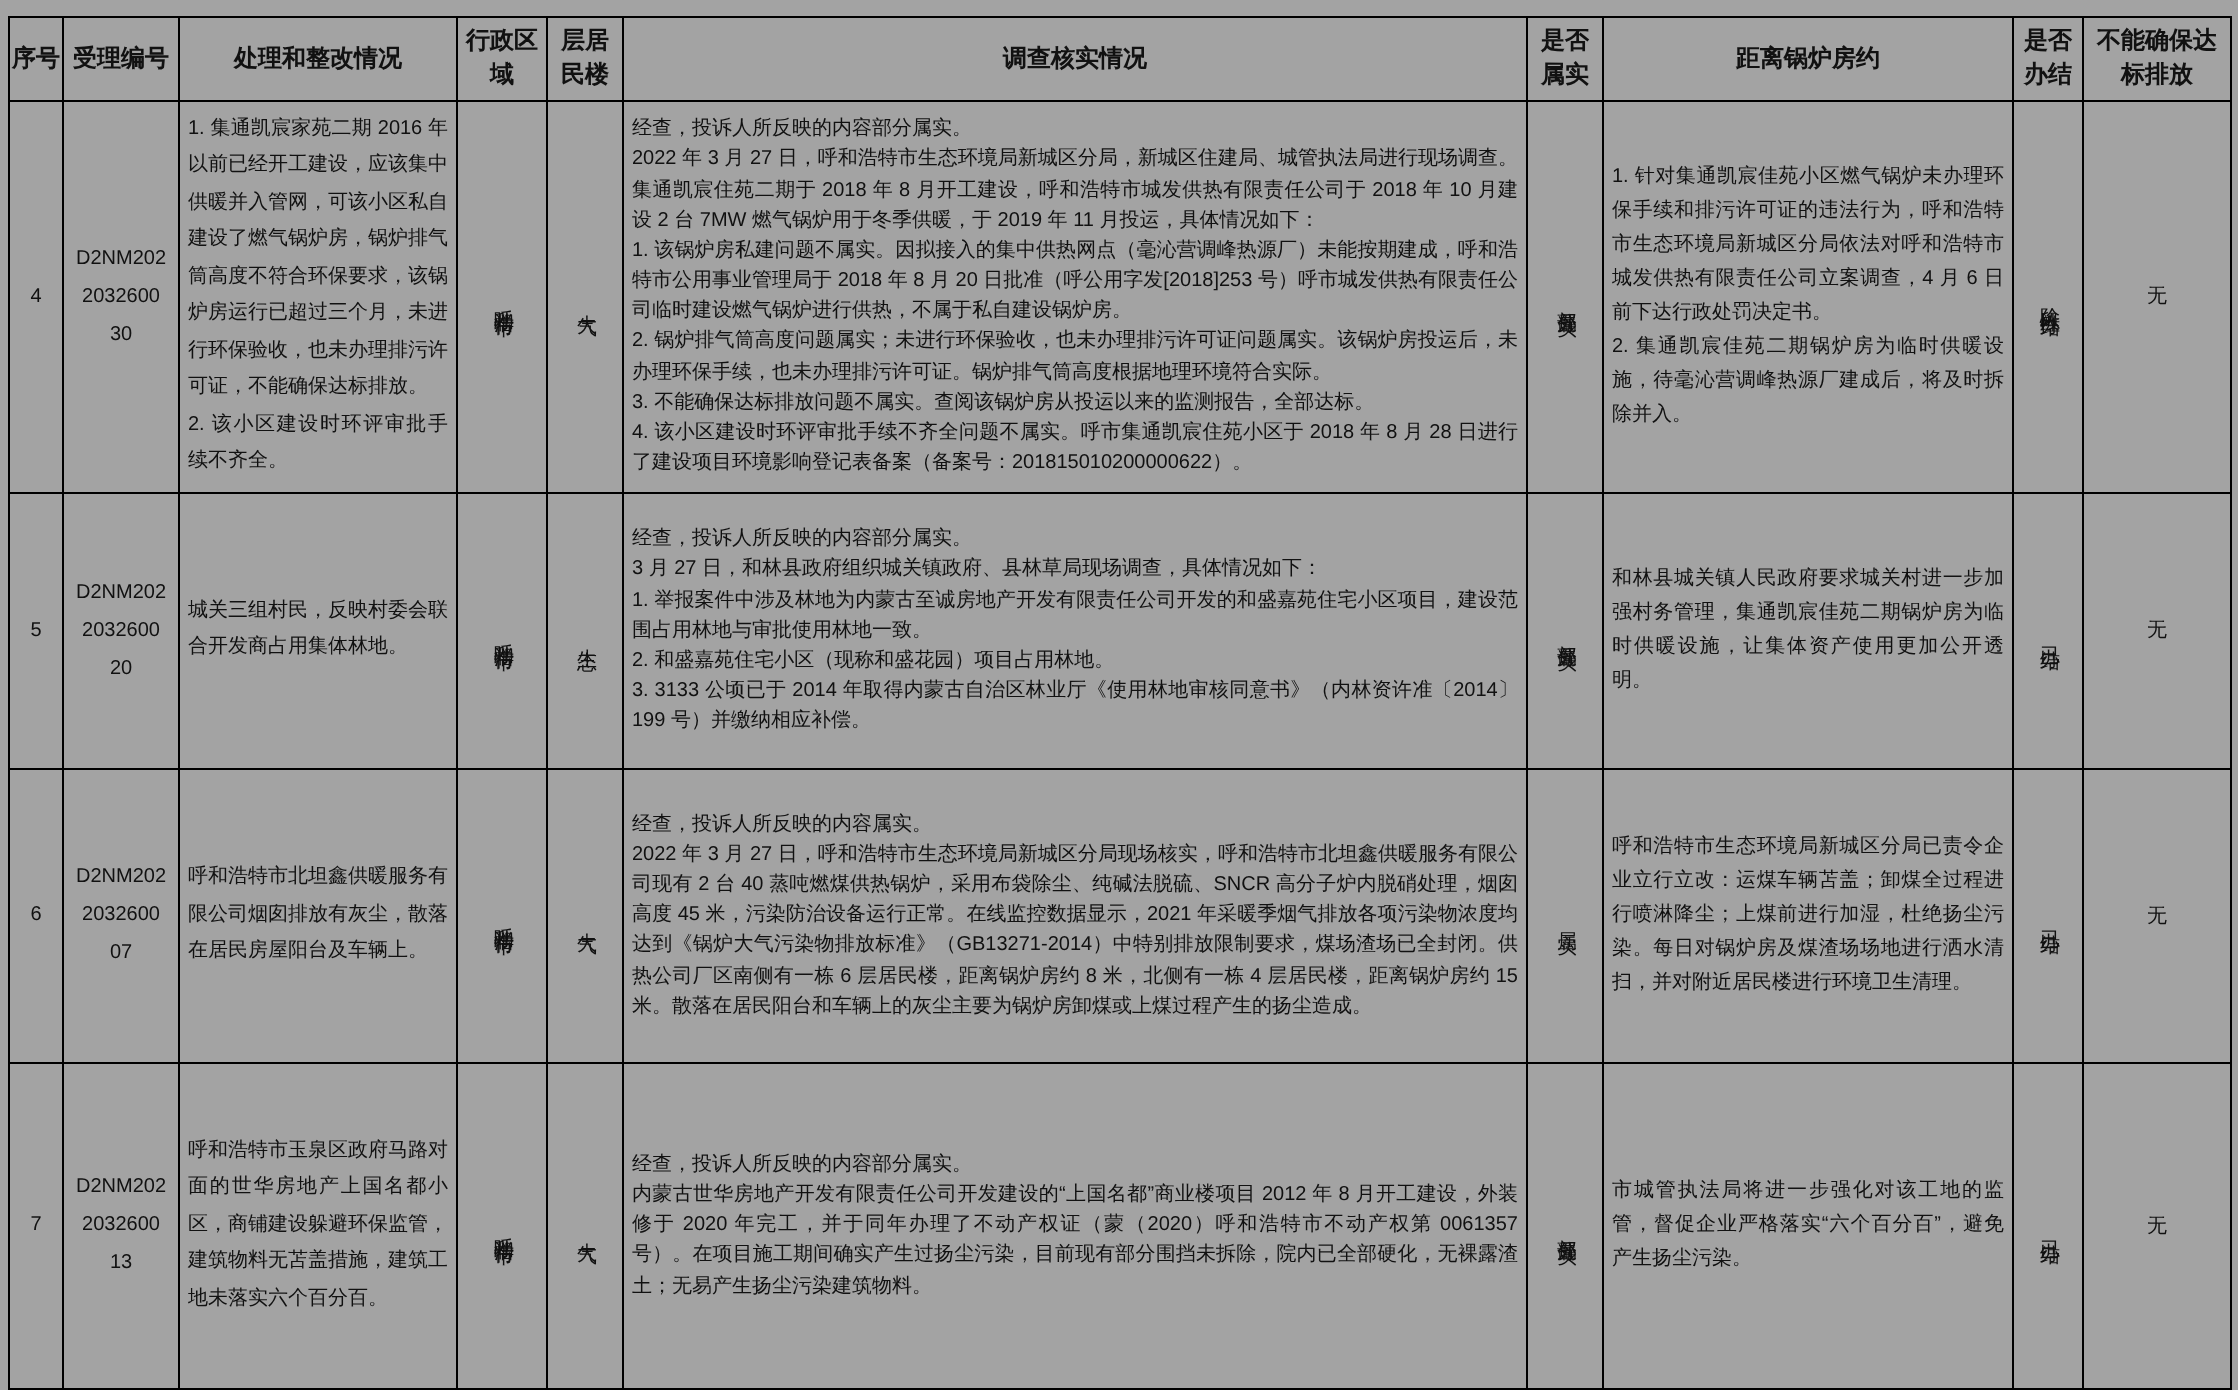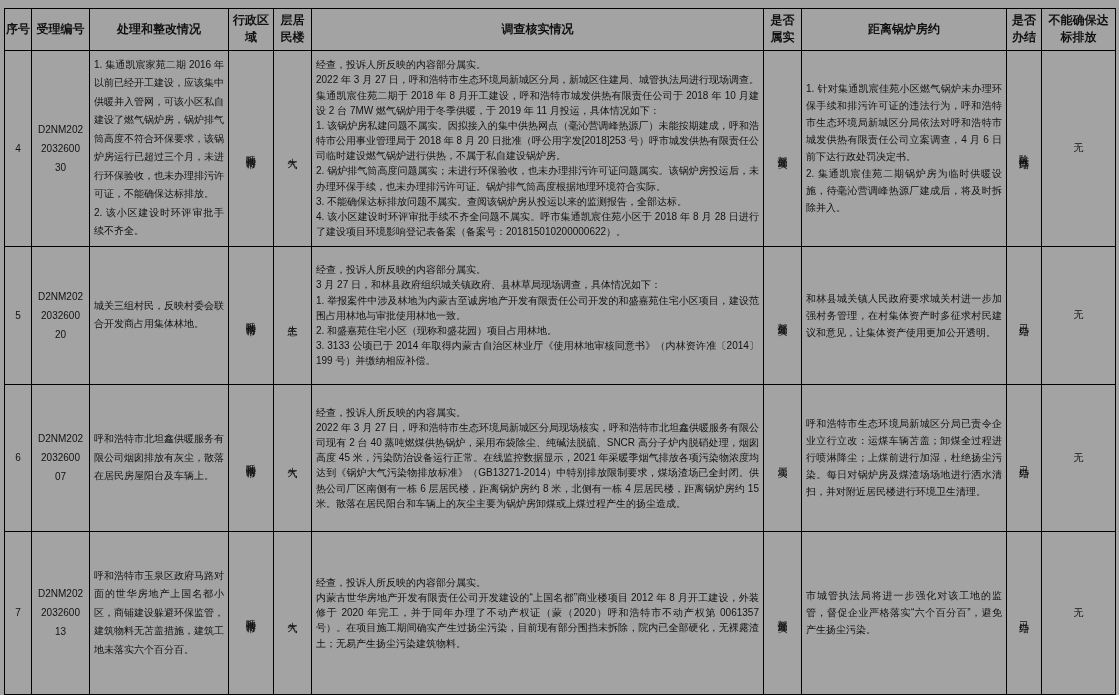--- a/index.html
+++ b/index.html
@@ -97,21 +97,21 @@
 20</td>
         <td class="c-problem ws">城关三组村民，反映村委会联合开发商占用集体林地。</td>
         <td class="c-vert"><span class="vtext">呼和浩特市</span></td>
         <td class="c-vert"><span class="vtext">生态</span></td>
         <td class="c-invest ws">经查，投诉人所反映的内容部分属实。
 3 月 27 日，和林县政府组织城关镇政府、县林草局现场调查，具体情况如下：
 1. 举报案件中涉及林地为内蒙古至诚房地产开发有限责任公司开发的和盛嘉苑住宅小区项目，建设范围占用林地与审批使用林地一致。
 2. 和盛嘉苑住宅小区（现称和盛花园）项目占用林地。
 3. 3133 公顷已于 2014 年取得内蒙古自治区林业厅《使用林地审核同意书》（内林资许准〔2014〕199 号）并缴纳相应补偿。</td>
         <td class="c-vert"><span class="vtext">部分属实</span></td>
-        <td class="c-handle ws">和林县城关镇人民政府要求城关村进一步加强村务管理，在村集体资产时多征求村民建议和意见，让集体资产使用更加公开透明。</td>
+        <td class="c-handle ws">和林县城关镇人民政府要求城关村进一步加强村务管理，集通凯宸佳苑二期锅炉房为临时供暖设施，让集体资产使用更加公开透明。</td>
         <td class="c-vert"><span class="vtext">已办结</span></td>
         <td class="c-resp">无</td>
       </tr>
       <tr class="r3">
         <td class="c-seq">6</td>
         <td class="c-code ws">D2NM202
 2032600
 07</td>
         <td class="c-problem ws">呼和浩特市北坦鑫供暖服务有限公司烟囱排放有灰尘，散落在居民房屋阳台及车辆上。</td>
         <td class="c-vert"><span class="vtext">呼和浩特市</span></td>

